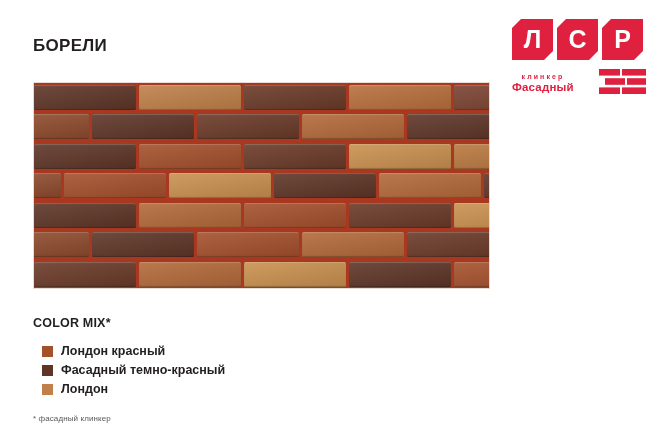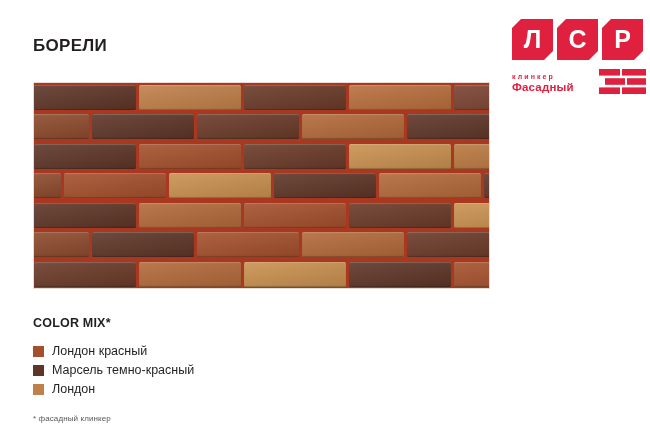--- a/index.html
+++ b/index.html
@@ -49,20 +49,21 @@
     align-items: center;
     justify-content: center;
     line-height: 1;
     clip-path: polygon(22% 0, 100% 0, 100% 78%, 78% 100%, 0 100%, 0 22%);
   }
   .logo-sub {
     margin-top: 9px;
     display: flex;
     align-items: flex-end;
     justify-content: space-between;
+    text-align: center;
   }
   .logo-sub-text {
     color: #e0203f;
     line-height: 1.18;
   }
   .logo-klinker {
     font-size: 7px;
     font-weight: bold;
     letter-spacing: 2.1px;
     text-transform: lowercase;
@@ -111,23 +112,24 @@
   .colormix-title {
     position: absolute;
     left: 33px;
     top: 316px;
     font-size: 12.5px;
     font-weight: bold;
     letter-spacing: 0.2px;
   }
   .legend {
     position: absolute;
-    left: 33px;
+    left: 42px;
     top: 342px;
     width: 300px;
+    font-weight: bold;
   }
   .legend-row {
     display: flex;
     align-items: center;
     height: 18px;
     margin-bottom: 1px;
   }
   .legend-swatch {
     width: 11px;
     height: 11px;
@@ -230,21 +232,21 @@
 
 <div class="colormix-title">COLOR MIX*</div>
 
 <div class="legend">
   <div class="legend-row">
     <span class="legend-swatch" style="background: rgb(164, 80, 44);"></span>
     <span class="legend-label">Лондон красный</span>
   </div>
   <div class="legend-row">
     <span class="legend-swatch" style="background: rgb(94, 53, 39);"></span>
-    <span class="legend-label">Марсель темно-красный</span>
+    <span class="legend-label">Фасадный темно-красный</span>
   </div>
   <div class="legend-row">
     <span class="legend-swatch" style="background: rgb(192, 128, 73);"></span>
     <span class="legend-label">Лондон</span>
   </div>
 </div>
 
 <div class="footnote">* фасадный клинкер</div>
 
 </body></html>

